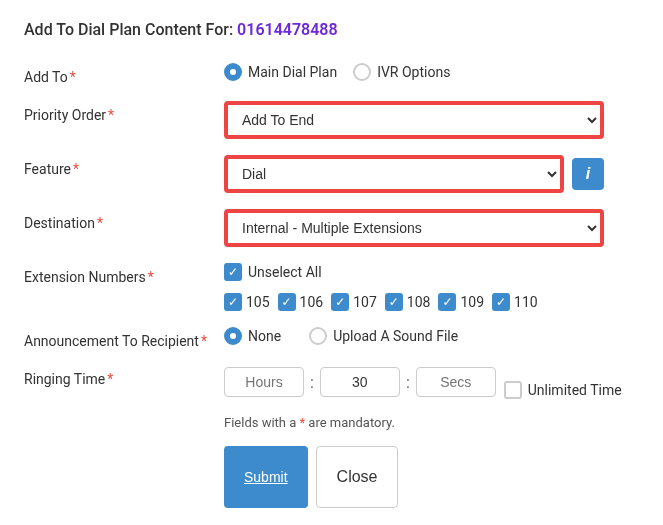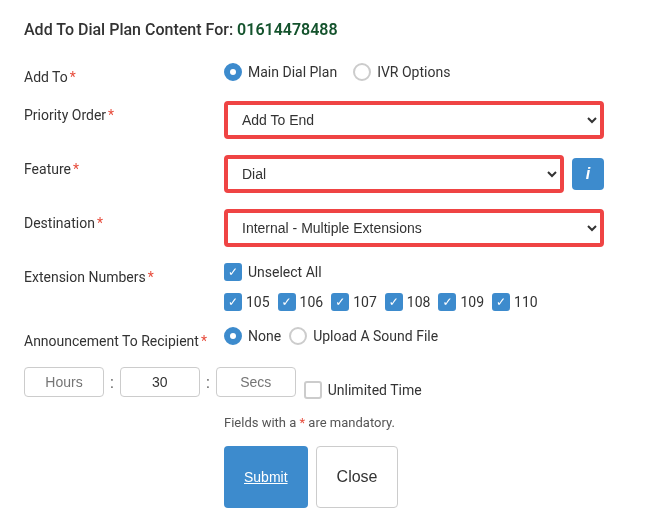--- a/index.html
+++ b/index.html
@@ -13,21 +13,21 @@
       padding: 20px 24px;
     }
 
     .page-title {
       font-size: 16px;
       font-weight: 500;
       color: #333;
       margin-bottom: 24px;
     }
     .page-title .phone-number {
-      color: #14532d;
+      color: #6d28d9;
       font-weight: 600;
     }
 
     .form-row {
       display: flex;
       align-items: flex-start;
       margin-bottom: 16px;
     }
 
     .form-label {
@@ -261,21 +261,21 @@
 
     .unselect-all-row {
       display: flex;
       align-items: center;
       gap: 6px;
     }
 
     .announcement-row {
       display: flex;
       align-items: flex-end;
-      gap: 8px;
+      gap: 28px;
     }
   </style>
 </head>
 <body>
 
 <div class="page-title">
   <span>Add To Dial Plan Content For:</span>
   <span class="phone-number">01614478488</span>
 </div>
 
@@ -406,20 +406,23 @@
       <span>None</span>
     </label>
     <label class="radio-item">
       <div class="radio-circle"></div>
       <span>Upload A Sound File</span>
     </label>
   </div>
 </div>
 
 <div class="form-row">
+  <div class="form-label">
+    <span>Ringing Time</span><span class="required">*</span>
+  </div>
   <div class="form-control-wrap">
     <div class="ringing-wrap">
       <div class="time-inputs">
         <input type="text" class="time-input" placeholder="Hours" style="">
         <span class="time-sep">:</span>
         <input type="text" class="time-input has-value" value="30" style="">
         <span class="time-sep">:</span>
         <input type="text" class="time-input" placeholder="Secs" style="">
       </div>
       <div class="unlimited-wrap">

